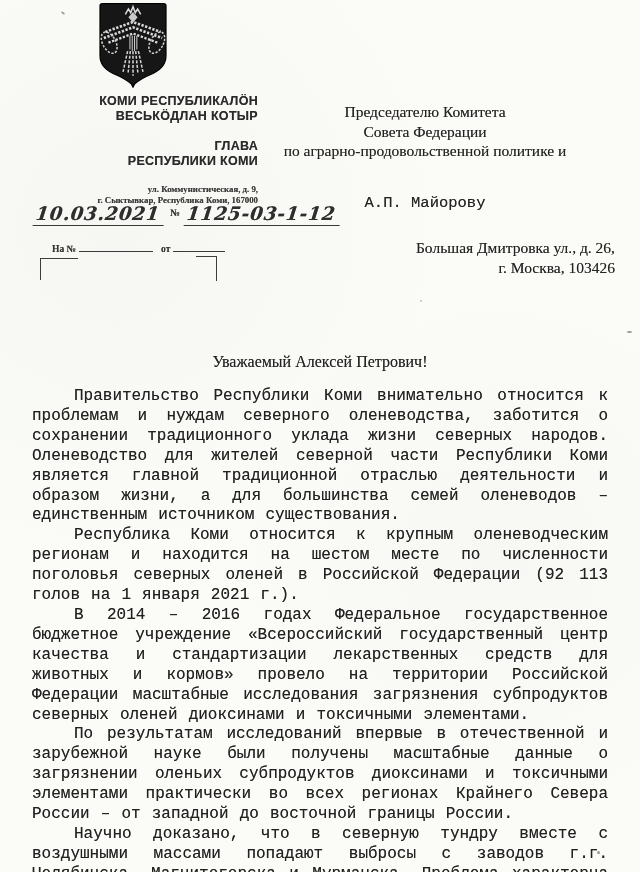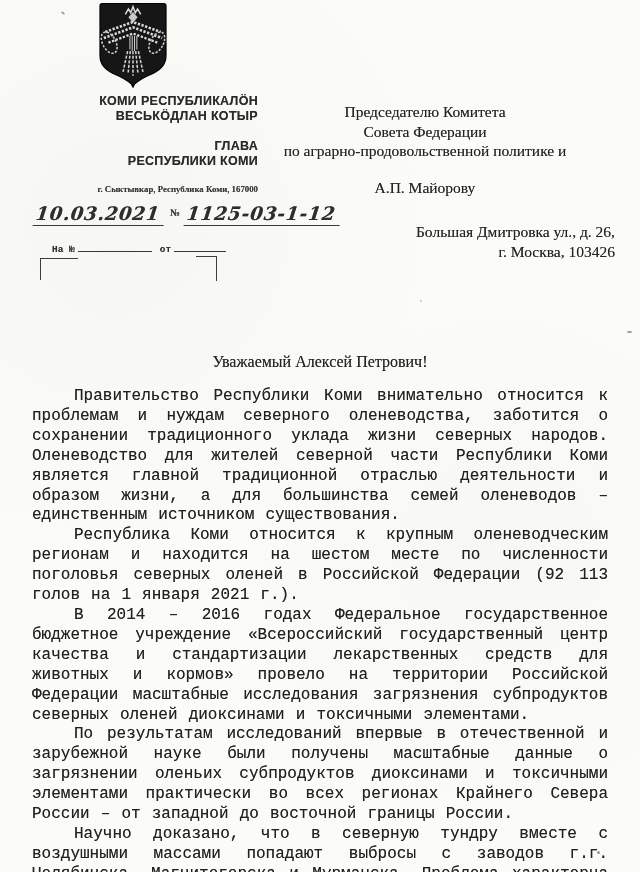--- a/index.html
+++ b/index.html
@@ -41,36 +41,36 @@
     font-weight: 600;
     font-size: 18.5px;
     letter-spacing: 0.8px;
     color: #2e2e2e;
     transform: skewX(-7deg);
     border-bottom: 1.6px solid #3a3a3a;
     padding: 0 5px 1px 2px;
   }
   .no-sign { font-size: 10px; font-weight: 700; color: #333; padding: 0 1px; vertical-align: 4px; }
 
-  .ref-row { position: absolute; left: 52px; top: 243px; font-size: 9.5px; color: #333; font-weight: 600; white-space: nowrap; font-family: Liberation Mono, monospace; }
+  .ref-row { position: absolute; left: 52px; top: 243px; font-size: 9.5px; color: #333; font-weight: 600; white-space: nowrap; }
   .blank { display: inline-block; border-bottom: 1.2px solid #3a3a3a; height: 9px; vertical-align: baseline; }
   .blank-1 { width: 74px; margin-left: 3px; }
   .blank-2 { width: 52px; margin-left: 3px; }
   .ref-from { margin-left: 8px; }
 
   .corner-left  { position: absolute; left: 40px; top: 258px; width: 38px; height: 22px;
                   border-top: 1.7px solid #3d3d3d; border-left: 1.7px solid #3d3d3d; }
   .corner-right { position: absolute; left: 196px; top: 256px; width: 21px; height: 25px;
                   border-top: 1.7px solid #3d3d3d; border-right: 1.7px solid #3d3d3d; }
 
   .recipient {
     position: absolute; left: 235px; top: 102px; width: 380px;
     text-align: center; font-size: 15.5px; line-height: 19.5px; color: #242424;
   }
-  .recipient-name { margin-top: 17px; }
+  .recipient-name { margin-top: 33px; font-family: Liberation Mono, monospace; }
   .recipient-addr { margin-top: 25px; text-align: right; }
 
   
   .content { padding: 0 32px 0 32px; }
   .salutation { margin: 53px 0 16px; text-align: center; font-size: 16px; color: #242424; }
   .body-text p {
     font-size: 16px;
     line-height: 19.9px;
     text-align: justify;
     text-indent: 42px;
@@ -124,20 +124,21 @@
     <div class="lh-block">
       <div class="lh-org">
         <div>КОМИ РЕСПУБЛИКАЛӦН</div>
         <div>ВЕСЬКӦДЛАН КОТЫР</div>
       </div>
       <div class="lh-org lh-org-ru">
         <div>ГЛАВА</div>
         <div>РЕСПУБЛИКИ КОМИ</div>
       </div>
       <div class="lh-addr">
+        <div>ул. Коммунистическая, д. 9,</div>
         <div>г. Сыктывкар, Республика Коми, 167000</div>
       </div>
     </div>
 
     <div class="date-row">
       <span class="hw">10.03.2021</span>
       <span class="no-sign">№</span>
       <span class="hw">1125-03-1-12</span>
     </div>
 

